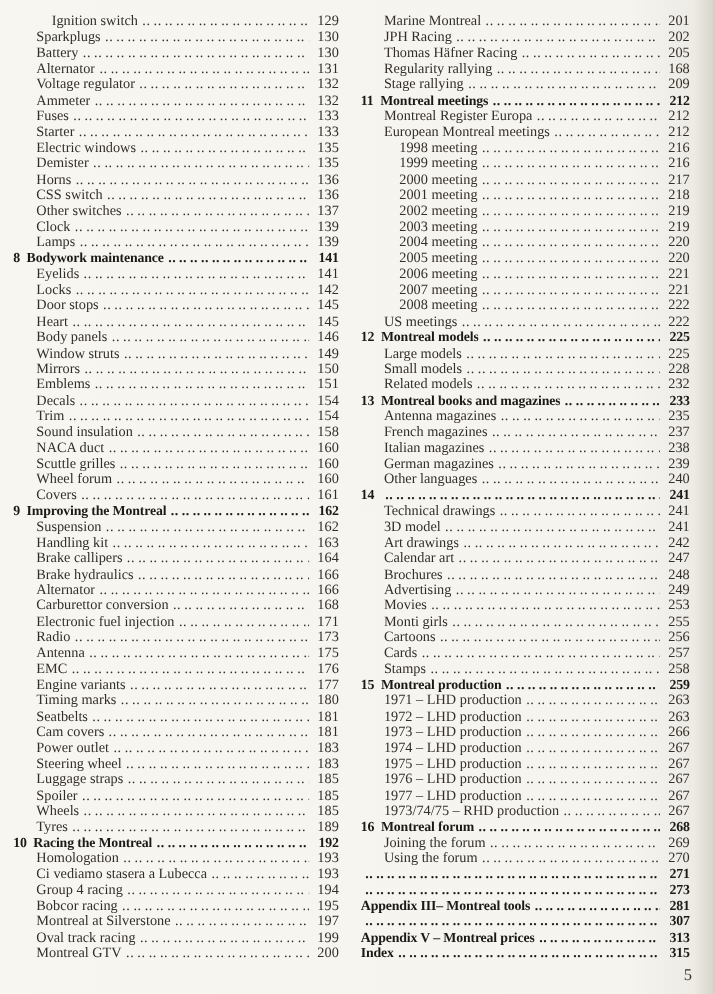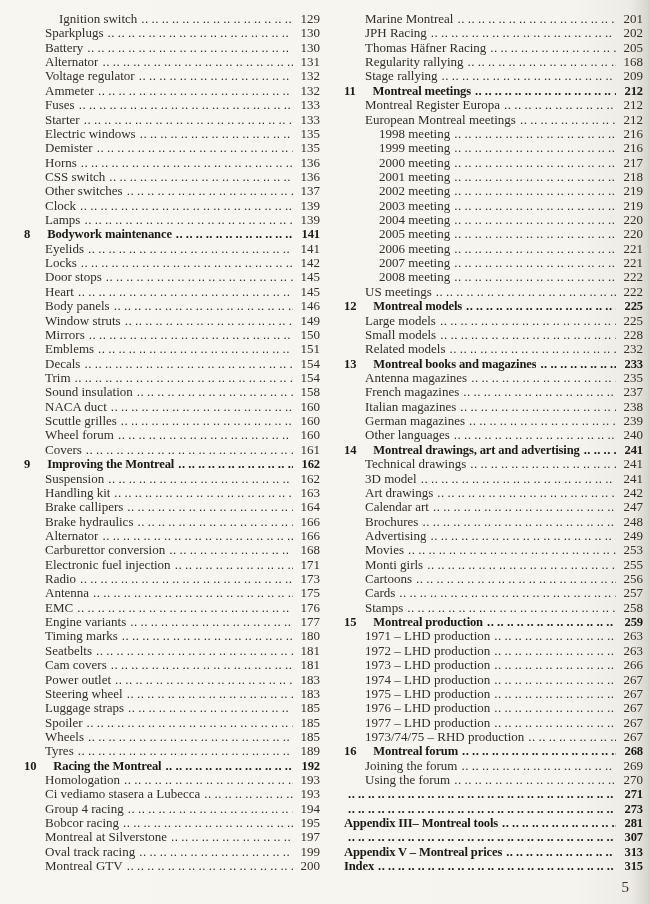--- a/index.html
+++ b/index.html
@@ -13,31 +13,31 @@
     position: relative;
     width: 650px; height: 904px;
     overflow: hidden;
     background: linear-gradient(90deg, #f7f6f1 0%, #f5f4ef 88%, #edebe5 97%, #d9d6cd 99.6%, #cfccc3 100%);
     color: var(--text-color, #332e27);
   }
   .col {
     position: absolute;
     top: 12px;
   }
-  .col-left  { left: 24px;  width: 296px; }
-  .col-right { left: 344px; width: 299px; }
+  .col-left  { left: 12px;  width: 296px; }
+  .col-right { left: 328px; width: 299px; }
   .row {
     display: flex;
     align-items: baseline;
     line-height: 14.36px;
     height: 14.36px;
     font-size: 13px;
     white-space: nowrap;
   }
-  .row .num { flex: none; margin-right: 17px; }
+  .row .num { flex: none; margin-right: 6px; }
   .row .label { flex: 0 1 auto; min-width: 0; overflow: hidden; }
   .row .leader {
     flex: 1 1 12px;
     min-width: 0;
     overflow: hidden;
     margin: 0 3px 0 4px;
     letter-spacing: 0.5px;
     word-spacing: -1px;
   }
   .row .pagenum { flex: none; min-width: 24px; text-align: right; }
@@ -515,21 +515,20 @@
         <span class="leader">.. .. .. .. .. .. .. .. .. .. .. .. .. .. .. .. .. .. .. .. .. .. .. .. .. .. .. .. .. .. .. .. .. .. .. .. .. .. .. .. .. .. .. .. .. .. .. .. .. .. .. .. .. .. .. .. .. .. .. .. </span>
         <span class="pagenum">239</span>
       </div>
       <div class="row sub">
         <span class="label">Other languages</span>
         <span class="leader">.. .. .. .. .. .. .. .. .. .. .. .. .. .. .. .. .. .. .. .. .. .. .. .. .. .. .. .. .. .. .. .. .. .. .. .. .. .. .. .. .. .. .. .. .. .. .. .. .. .. .. .. .. .. .. .. .. .. .. .. </span>
         <span class="pagenum">240</span>
       </div>
       <div class="row chapter">
         <span class="num">14</span>
-        <span class="label">Montreal drawings, art and advertising</span>
         <span class="leader">.. .. .. .. .. .. .. .. .. .. .. .. .. .. .. .. .. .. .. .. .. .. .. .. .. .. .. .. .. .. .. .. .. .. .. .. .. .. .. .. .. .. .. .. .. .. .. .. .. .. .. .. .. .. .. .. .. .. .. .. </span>
         <span class="pagenum">241</span>
       </div>
       <div class="row sub">
         <span class="label">Technical drawings</span>
         <span class="leader">.. .. .. .. .. .. .. .. .. .. .. .. .. .. .. .. .. .. .. .. .. .. .. .. .. .. .. .. .. .. .. .. .. .. .. .. .. .. .. .. .. .. .. .. .. .. .. .. .. .. .. .. .. .. .. .. .. .. .. .. </span>
         <span class="pagenum">241</span>
       </div>
       <div class="row sub">
         <span class="label">3D model</span>

